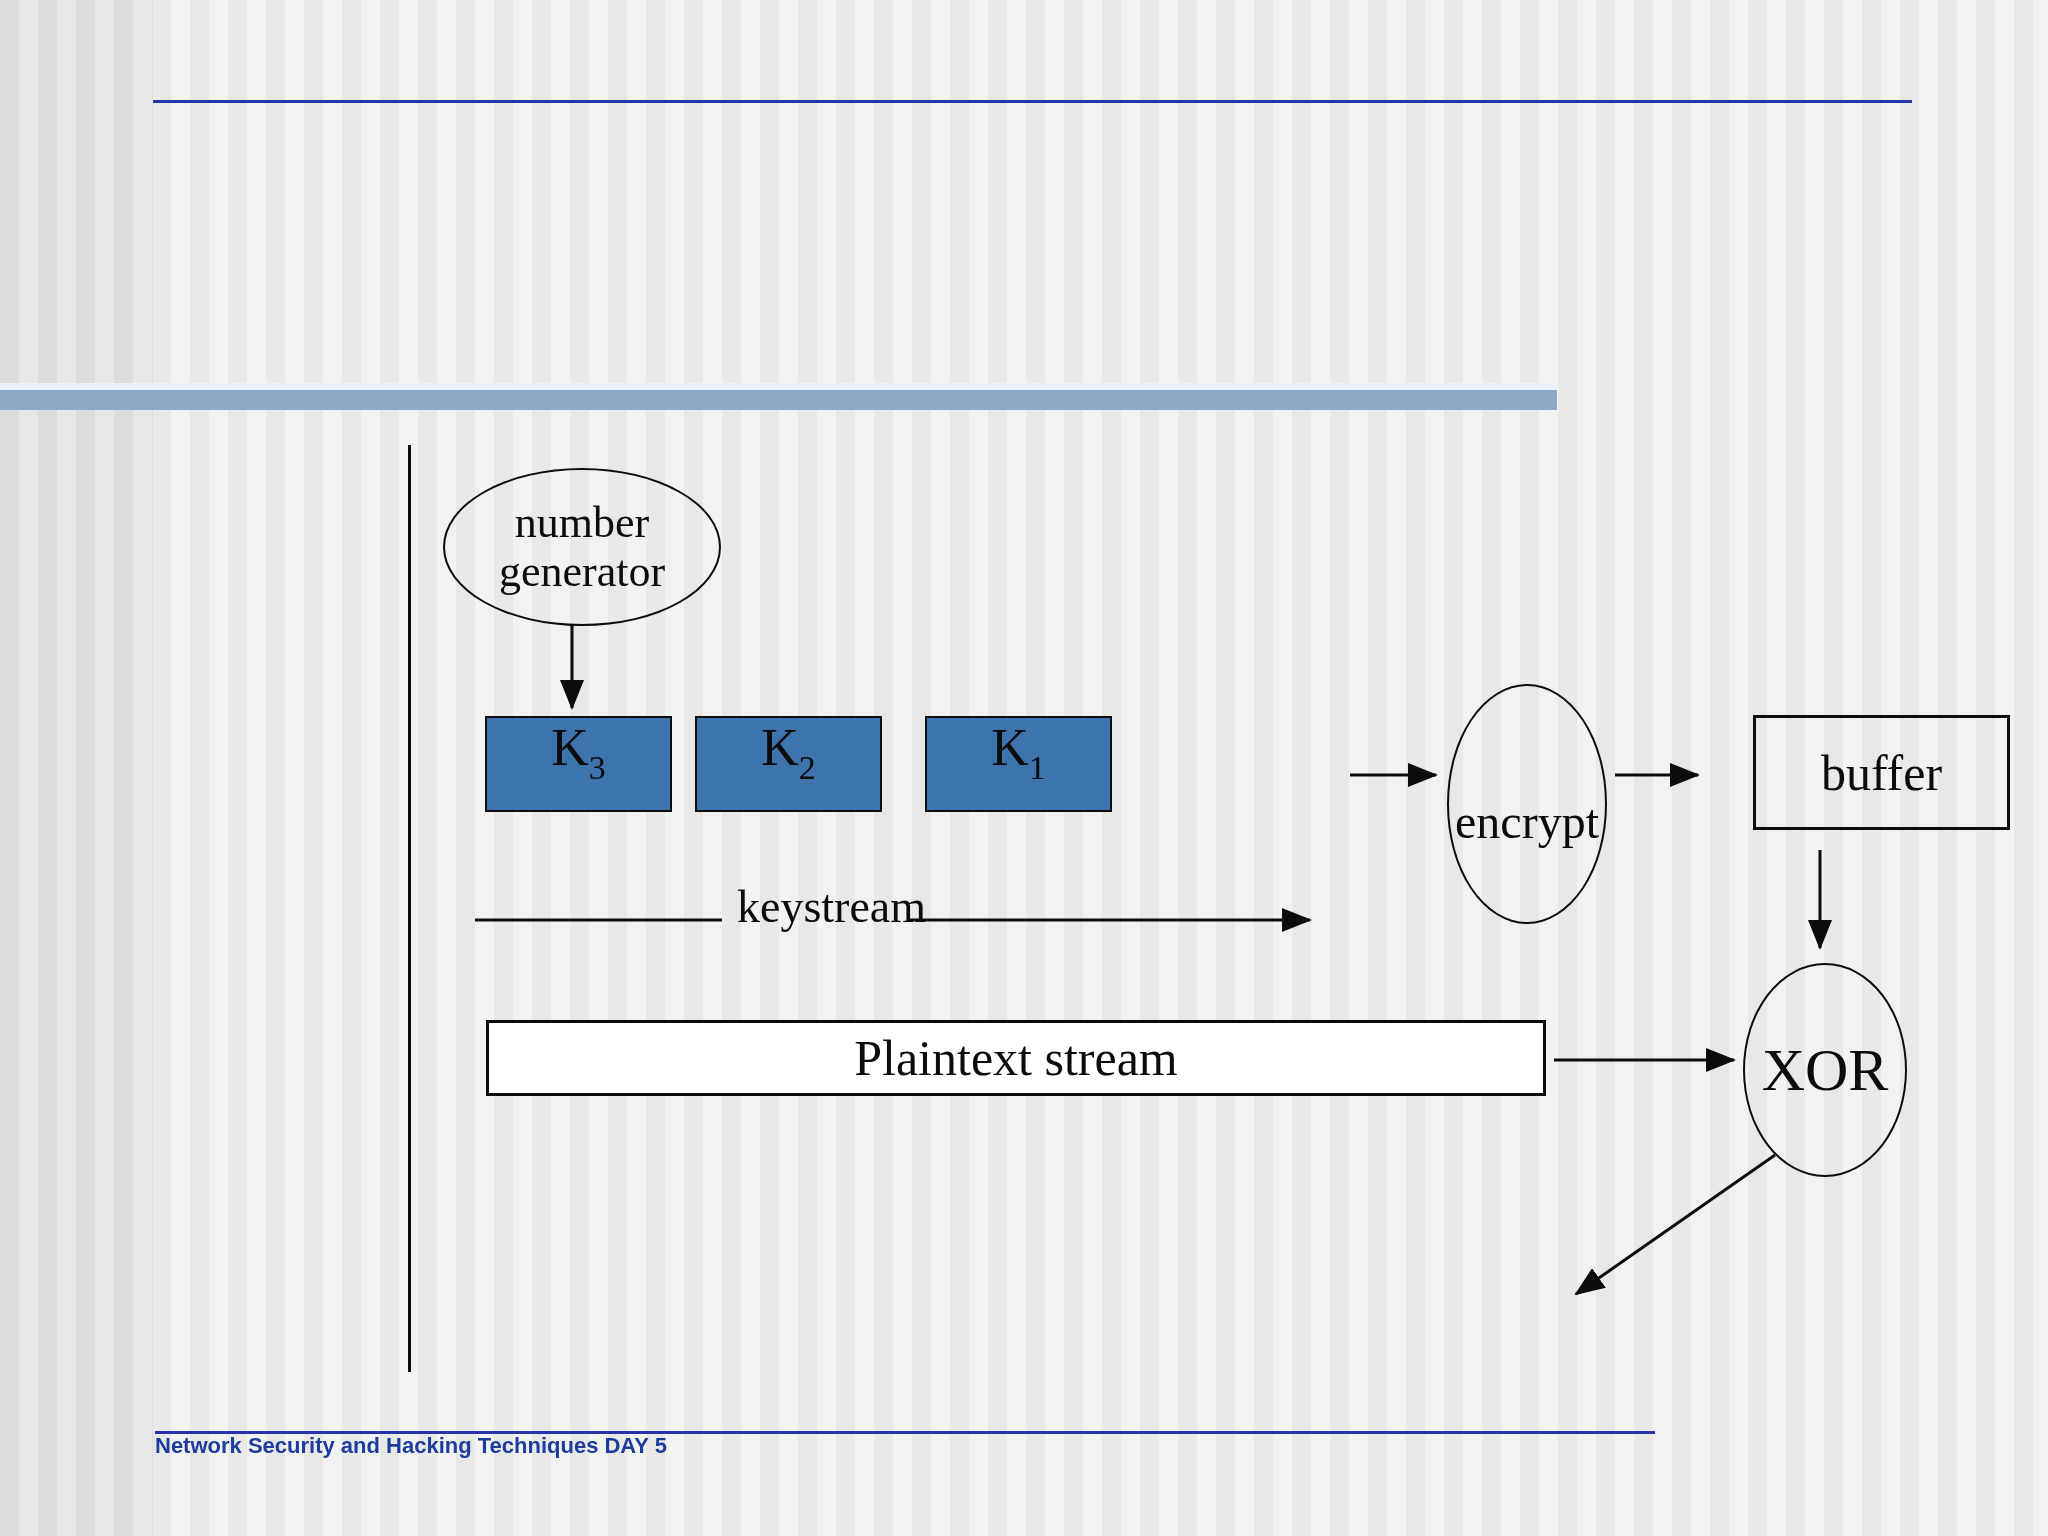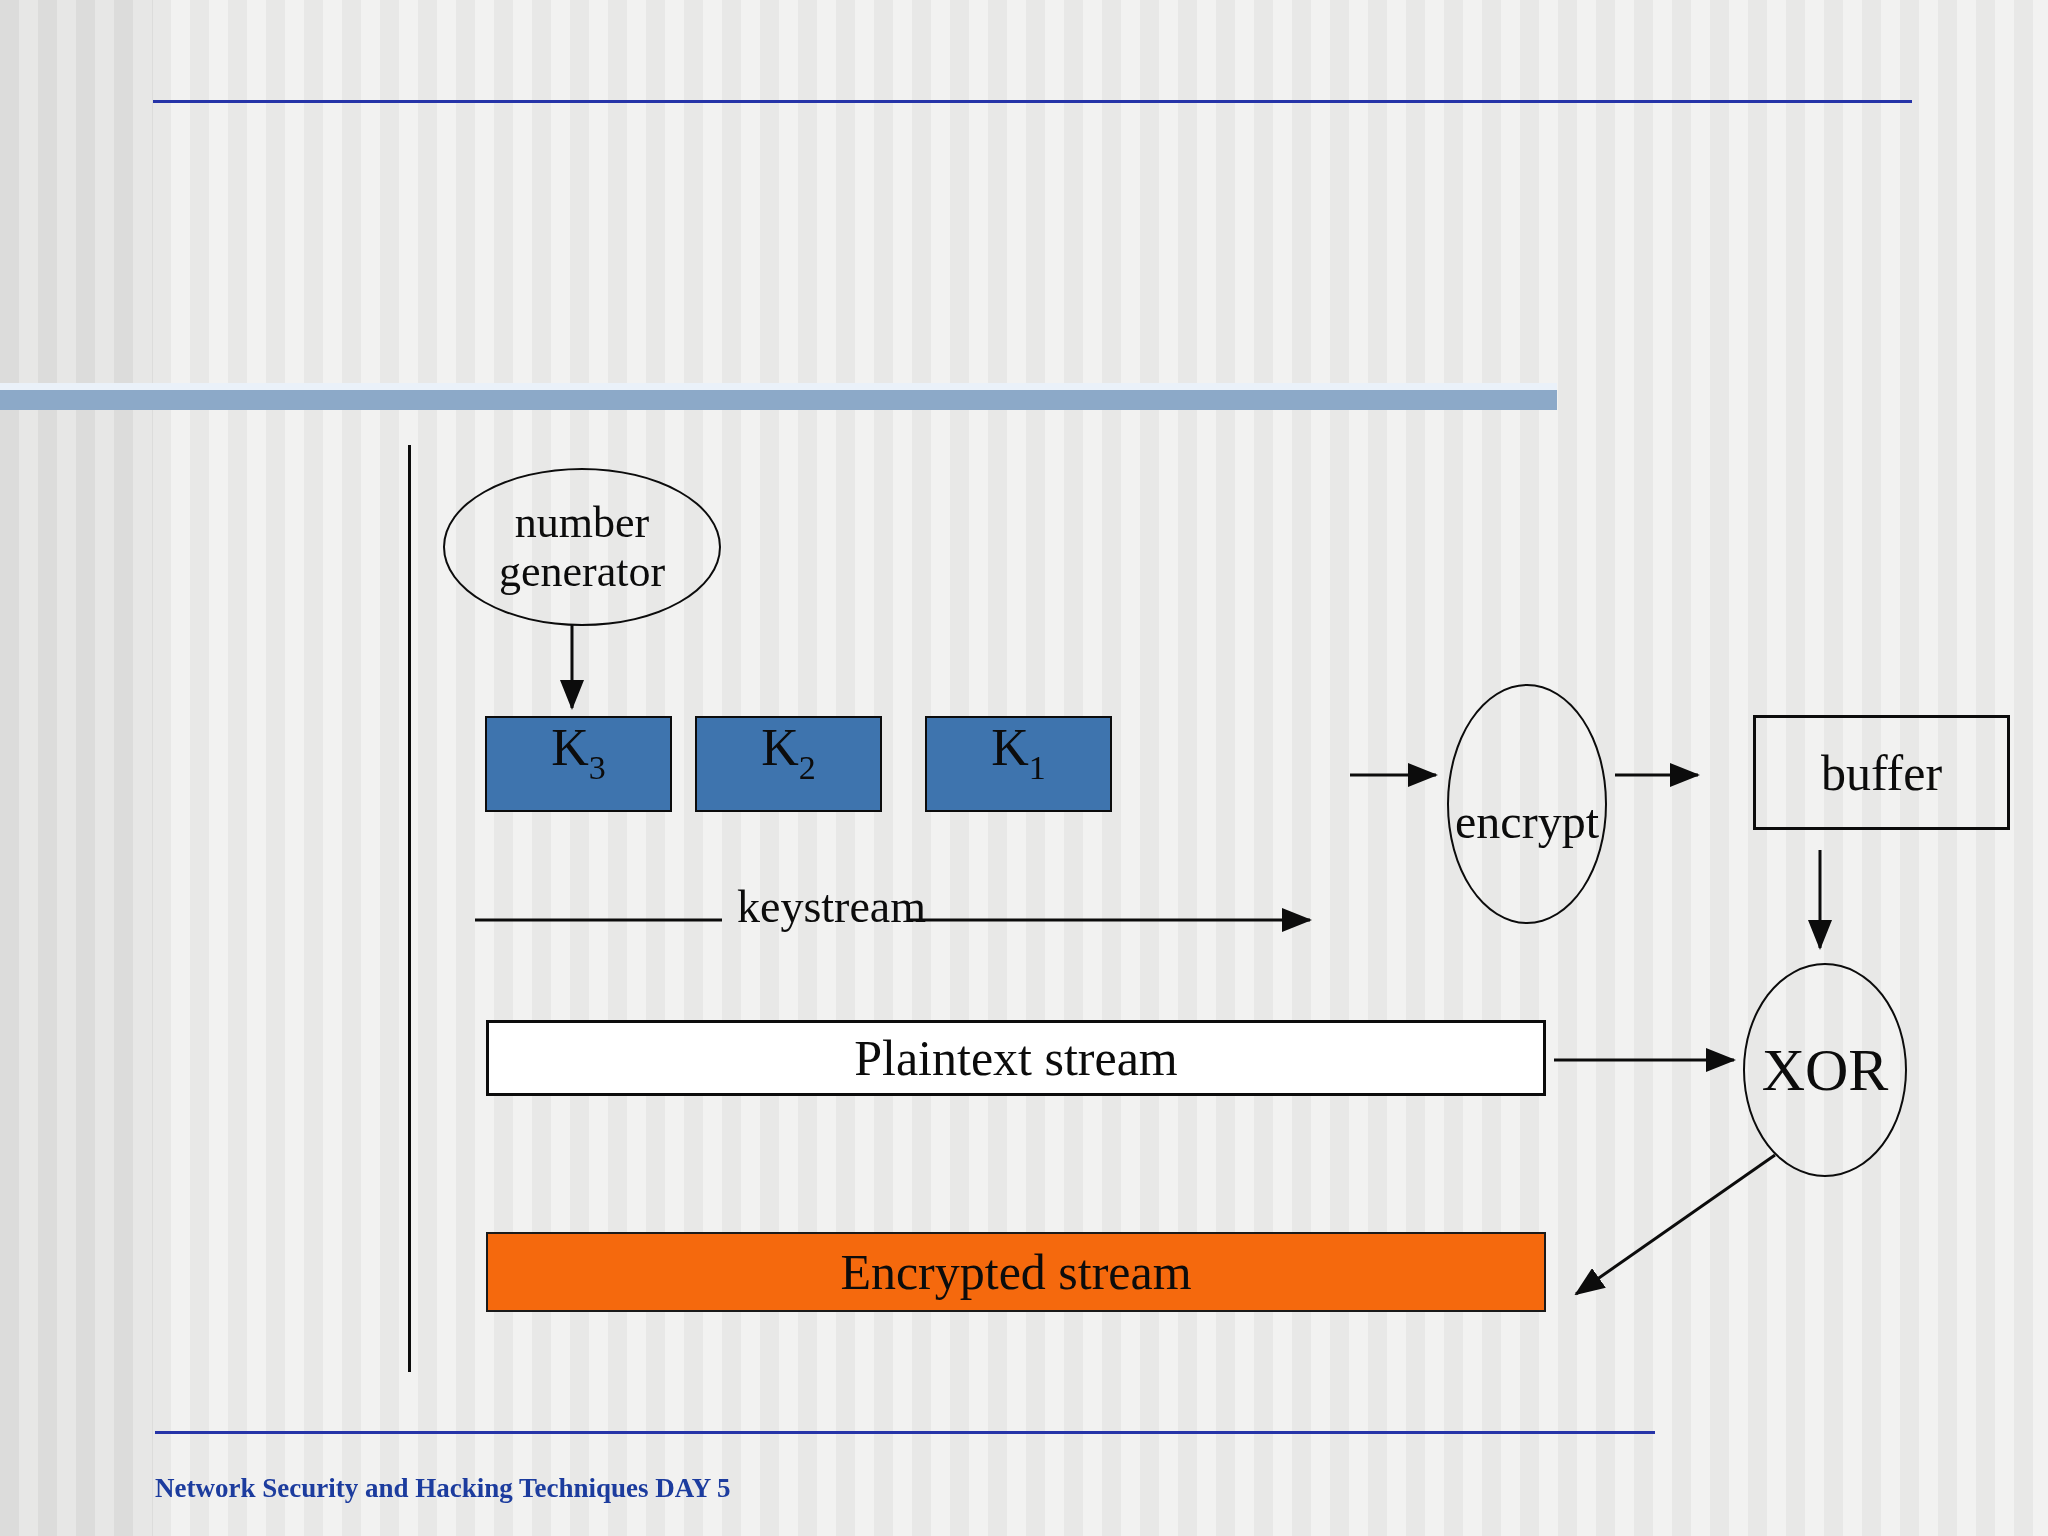--- a/index.html
+++ b/index.html
@@ -73,22 +73,22 @@
     font-size:50px;color:#0c0c0c;
   }
   .plaintext-bar{top:1020px;height:76px;background:#ffffff;border:3px solid #0c0c0c;}
   .encrypted-bar{top:1232px;height:80px;background:#f5690d;border:2px solid #1a1a1a;}
   .keystream-label{
     position:absolute;left:737px;top:880px;
     font-family:"Liberation Serif","DejaVu Serif",serif;
     font-size:46px;color:#0c0c0c;white-space:nowrap;
   }
   .footer-text{
-    position:absolute;left:155px;top:1473px;
-    font-size:27px;font-weight:bold;color:#1c3c9e;white-space:nowrap;font-family:Liberation Serif, serif;
+    position:absolute;left:155px;top:1433px;
+    font-size:22px;font-weight:bold;color:#1c3c9e;white-space:nowrap;
   }
   svg.connectors{position:absolute;left:0;top:0;pointer-events:none;}
 </style>
 </head>
 <body>
 
 <div class="slide">
 
   <div class="left-band"></div>
 
@@ -141,20 +141,17 @@
   <div class="keystream-label">keystream</div>
 
   <div class="stream-bar plaintext-bar">
     <span>Plaintext stream</span>
   </div>
 
   <div class="ellipse xor-ellipse">
     <span>XOR</span>
   </div>
 
-  <div class="stream-bar encrypted-bar">
-    <span>Encrypted stream</span>
-  </div>
 
   <div class="rule rule-bottom"></div>
   <div class="footer-text">Network Security and Hacking Techniques DAY 5</div>
 
 </div>
 
 </body></html>

